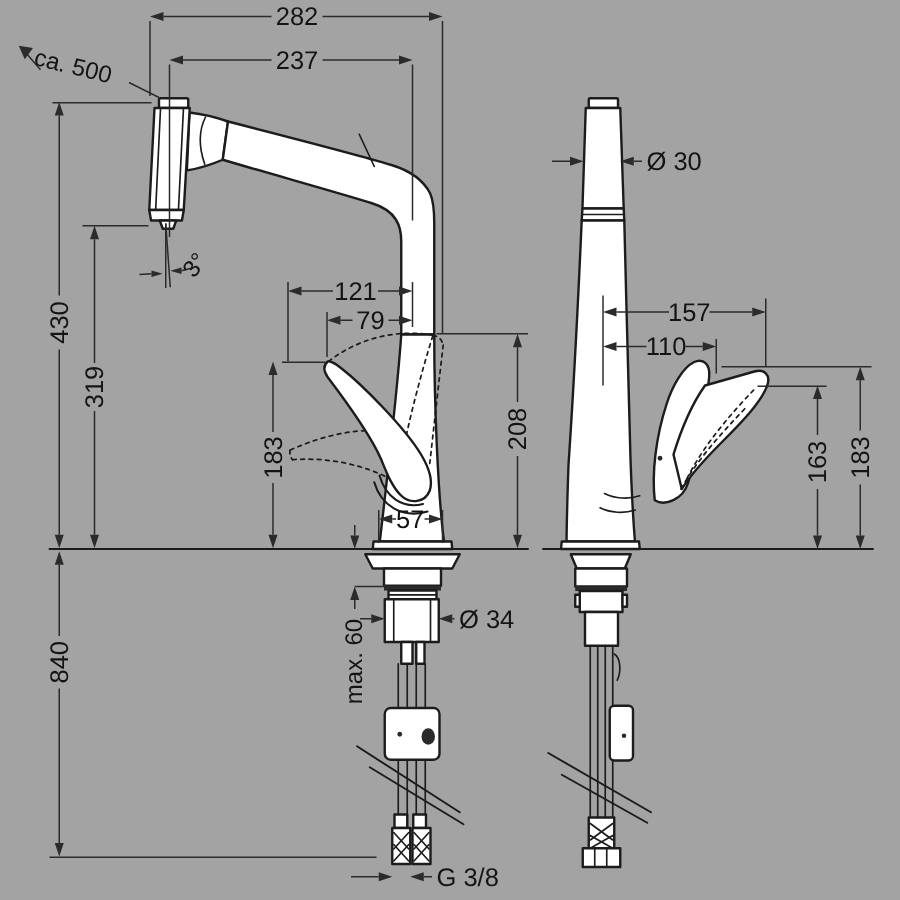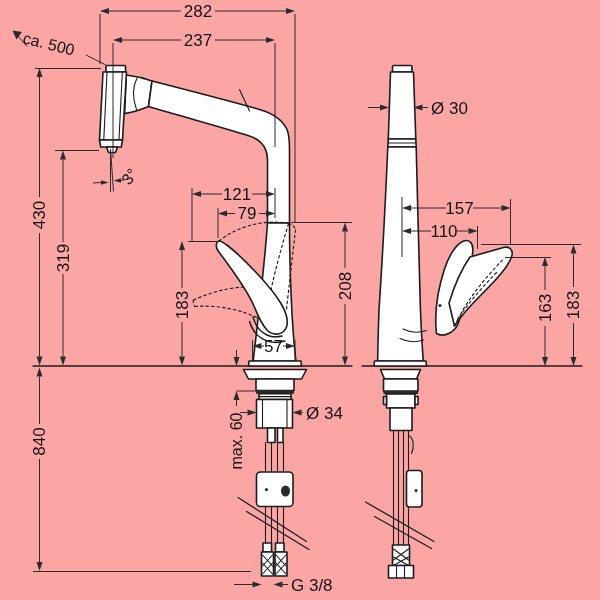--- a/index.html
+++ b/index.html
@@ -1,16 +1,16 @@
 <!DOCTYPE html>
 <html><head>
 <meta charset="utf-8">
 <style>
   html,body{margin:0;padding:0;background:#ffffff;}
-  .canvas{width:600px;height:600px;position:relative;background:#fca5a5;overflow:hidden;}
+  .canvas{width:600px;height:600px;position:relative;background:#a3a3a3;overflow:hidden;}
   svg{display:block;}
   
   .obj path,.obj polygon,.obj rect,.obj line,.obj circle,.obj ellipse{
     fill:none;stroke:#1c1c1c;stroke-width:1.6;stroke-linejoin:round;stroke-linecap:round;}
   .obj .w{fill:#ffffff;}
   .obj .thin{stroke-width:1.1;}
   .obj .dk{fill:#2a2a2a;stroke:none;}
   .obj .dash{stroke-dasharray:2.5 3;stroke-width:1.15;}
   
   .dim path,.dim line{fill:none;stroke:#2b2b2b;stroke-width:1;stroke-linecap:butt;}

